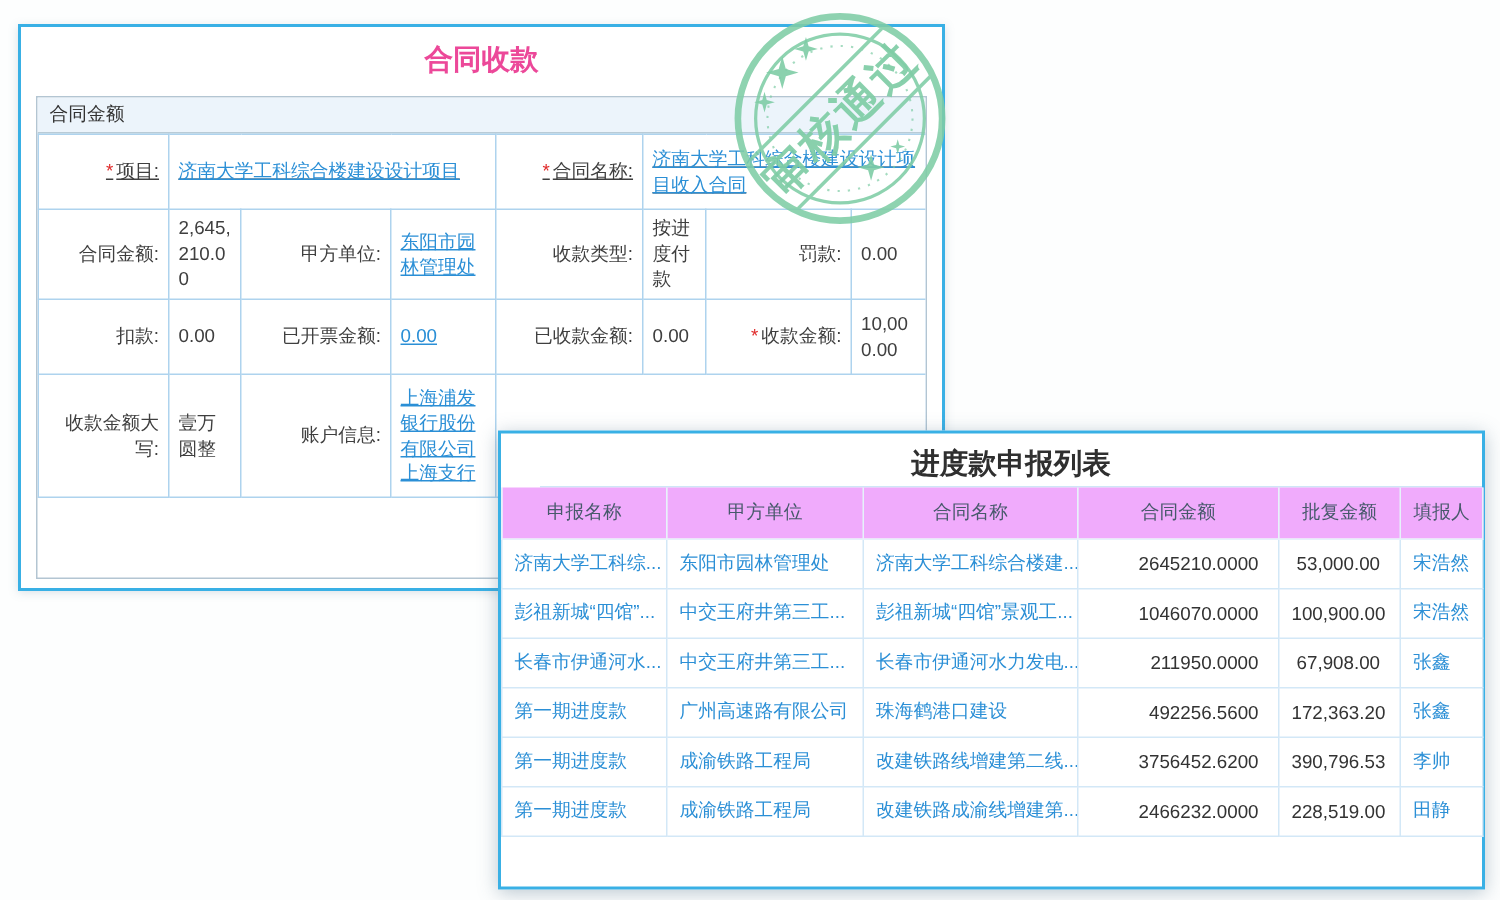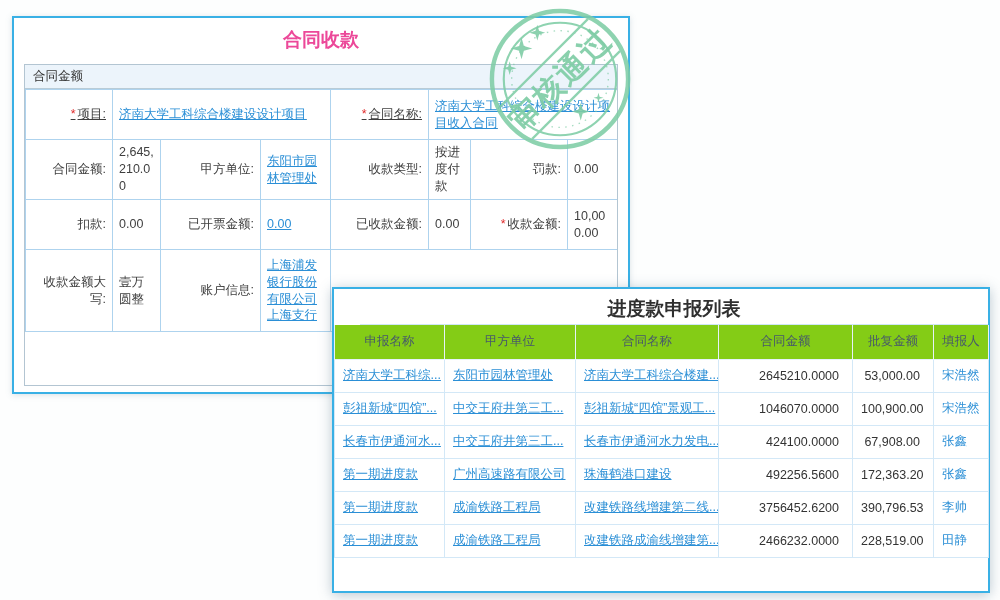--- a/index.html
+++ b/index.html
@@ -51,30 +51,30 @@
     left: 332px; top: 287px; width: 658px; height: 306px;
     box-shadow: 0 2px 12px rgba(80,110,135,.38);
     z-index: 3;
   }
   #list-title {
     text-align: center; font-weight: bold; font-size: 19px; color: #2f2f2f;
     height: 36px; padding-top: 7px; border-bottom: 1px solid #cfe6f6; margin-left: 26px;
   }
   table.list { border-collapse: collapse; table-layout: fixed; width: 654px; }
   table.list th {
-    background: #84cc16; color: #47596b; font-weight: normal;
+    background: #f0abfc; color: #47596b; font-weight: normal;
     font-size: 12.5px; height: 34px; text-align: center;
     border: 1px solid #e6f2fa; border-top: none;
   }
   table.list td {
     font-size: 12.5px; height: 33px;
     border: 1px solid #d3e8f7; background: #fff;
     padding: 2px 8px; overflow: hidden; white-space: nowrap;
   }
-  table.list .a-left { text-align: left; text-decoration: underline; }
+  table.list .a-left { text-align: left; }
   table.list .a-right { text-align: right; padding-right: 13px; color: #333; }
   table.list .a-center { }
   table.list .c-link { color: #2b8fd6; cursor: pointer; }
   
   #stamp { position: absolute; left: 486px; top: 5px; width: 148px; height: 148px; z-index: 5; pointer-events: none; }
 </style>
 </head>
 <body>
 
 <div class="panel" id="form-panel">
@@ -182,21 +182,21 @@
           <td class="c-link a-left">中交王府井第三工...</td>
           <td class="c-link a-left">彭祖新城“四馆”景观工...</td>
           <td class="a-right">1046070.0000</td>
           <td class="a-right">100,900.00</td>
           <td class="c-link a-center">宋浩然</td>
         </tr>
         <tr>
           <td class="c-link a-left">长春市伊通河水...</td>
           <td class="c-link a-left">中交王府井第三工...</td>
           <td class="c-link a-left">长春市伊通河水力发电...</td>
-          <td class="a-right">424100.0000</td>
+          <td class="a-right">211950.0000</td>
           <td class="a-right">67,908.00</td>
           <td class="c-link a-center">张鑫</td>
         </tr>
         <tr>
           <td class="c-link a-left">第一期进度款</td>
           <td class="c-link a-left">广州高速路有限公司</td>
           <td class="c-link a-left">珠海鹤港口建设</td>
           <td class="a-right">492256.5600</td>
           <td class="a-right">172,363.20</td>
           <td class="c-link a-center">张鑫</td>

